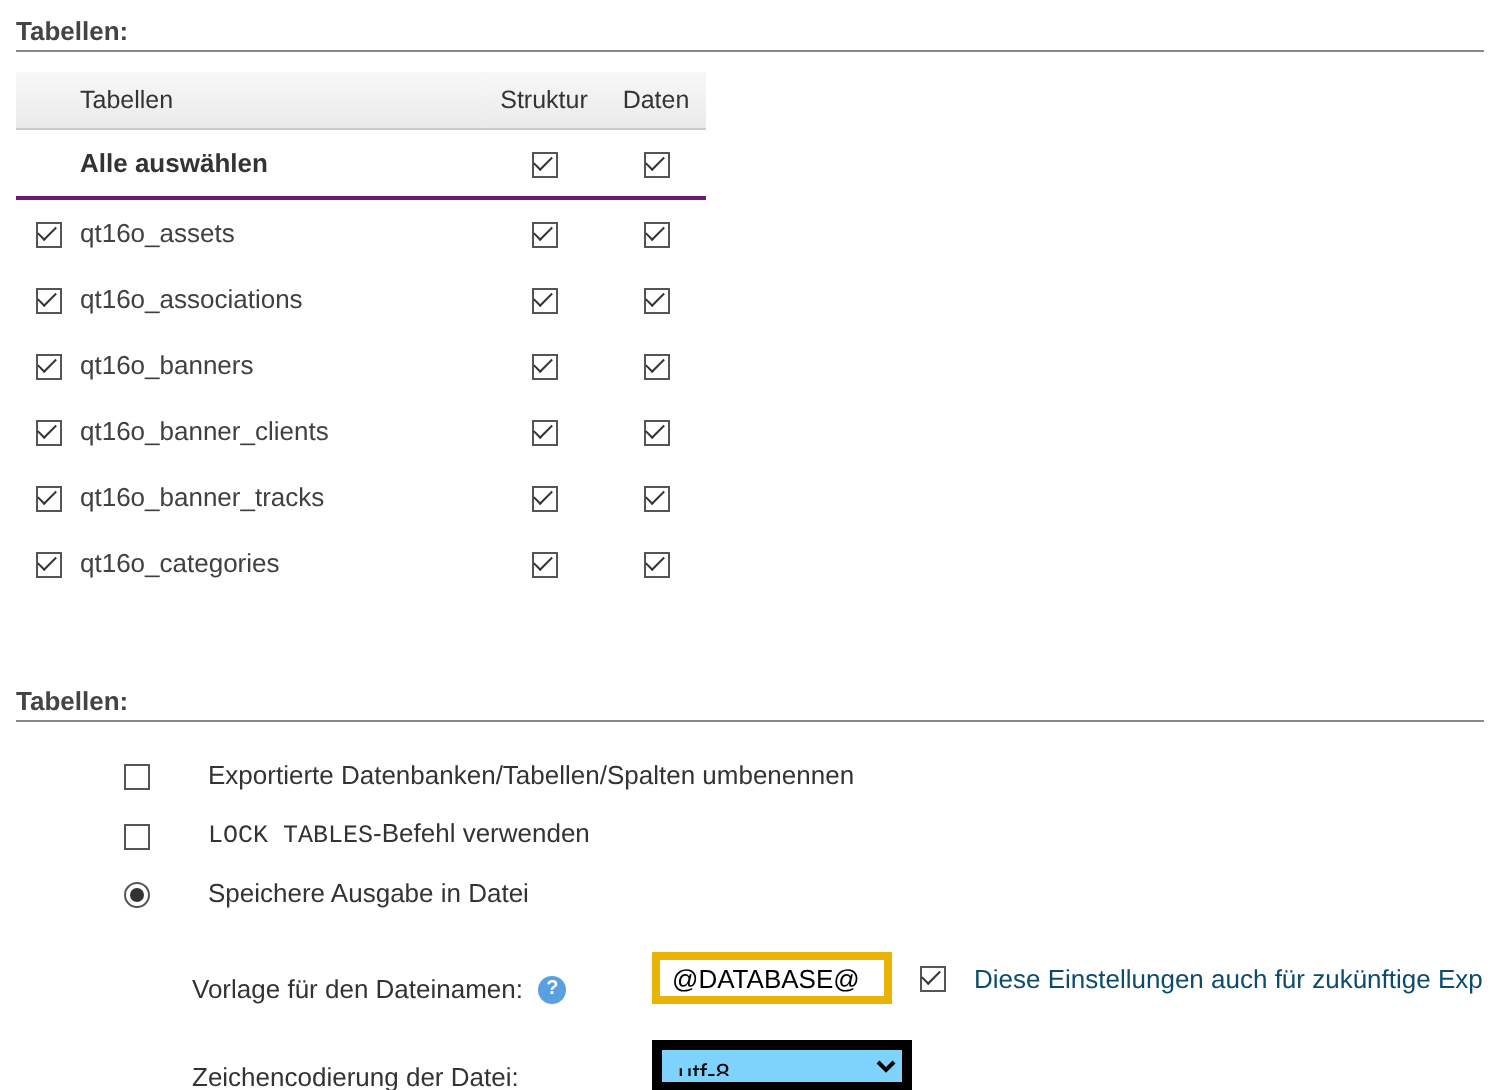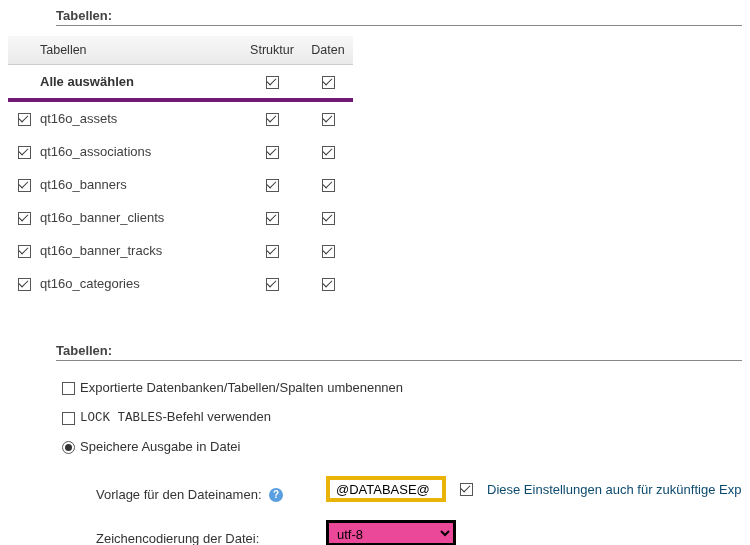--- a/index.html
+++ b/index.html
@@ -11,21 +11,20 @@
     color: #333;
     background: #fff;
     width: 750px;
   }
   .section-header {
     font-weight: bold;
     color: #444;
     border-bottom: 1px solid #888;
     padding: 4px 0 2px 0;
     margin-bottom: 10px;
-    margin-left: 48px;
   }
   .table-wrap {
     width: 345px;
     height: 265px;
     overflow-y: scroll;
     border: none;
     position: relative;
     scrollbar-width: auto;
   }
   
@@ -49,21 +48,21 @@
   .tbl th.center { text-align: center; }
   .tbl td {
     padding: 9px 4px;
     font-size: 13px;
     vertical-align: middle;
   }
   .tbl td.center { text-align: center; }
   .tbl td.sel { width: 24px; text-align: center; padding-left:8px;}
   .tbl td.name { color: #404040; }
   .tbl tr.allrow td.name { color: #333; font-weight: bold; }
-  .tbl tr.allrow td { border-bottom: 4px solid #701a75; }
+  .tbl tr.allrow td { border-bottom: 2px solid #701a75; }
 
   .cb {
     display: inline-block;
     width: 13px;
     height: 13px;
     border: 1.2px solid #555;
     position: relative;
     vertical-align: middle;
     margin: 0;
     cursor: pointer;
@@ -78,21 +77,21 @@
     height: 8px;
     border: solid #333;
     border-width: 0 1.5px 1.5px 0;
     transform: rotate(45deg);
   }
   .cb.unchecked::after { content: ""; }
 
   .spacer { height: 38px; }
 
   .out-rows { padding-left: 48px; padding-top: 2px; }
-  .out-row { display: flex; align-items: flex-end; padding: 7px 0; }
+  .out-row { display: flex; align-items: flex-end; padding: 7px 0; gap: 24px; }
   .out-row .ctrl { width: 24px; text-align: center; }
   .out-row .lbl { color: #333; }
 
   .radio {
     display: inline-block;
     width: 13px;
     height: 13px;
     border: 1.2px solid #555;
     border-radius: 50%;
     position: relative;
@@ -136,24 +135,24 @@
     font-size: 13px;
     padding: 4px 6px;
     border: 4px solid #eab308;
     width: 120px;
     height: 26px;
   }
   select.sel {
     font-family: Arial, sans-serif;
     font-size: 13px;
     padding: 3px 4px;
-    border: 3px solid #000000;
+    border: 5px solid #000000;
     width: 130px;
     height: 26px;
-    background:#ec4899;
+    background:#7dd3fc;
   }
   .save-label { color: #0c4a6e; white-space: nowrap; }
 </style>
 </head>
 <body>
 
 <div class="section-header">Tabellen:</div>
 
 <div class="table-wrap">
   <table class="tbl">

